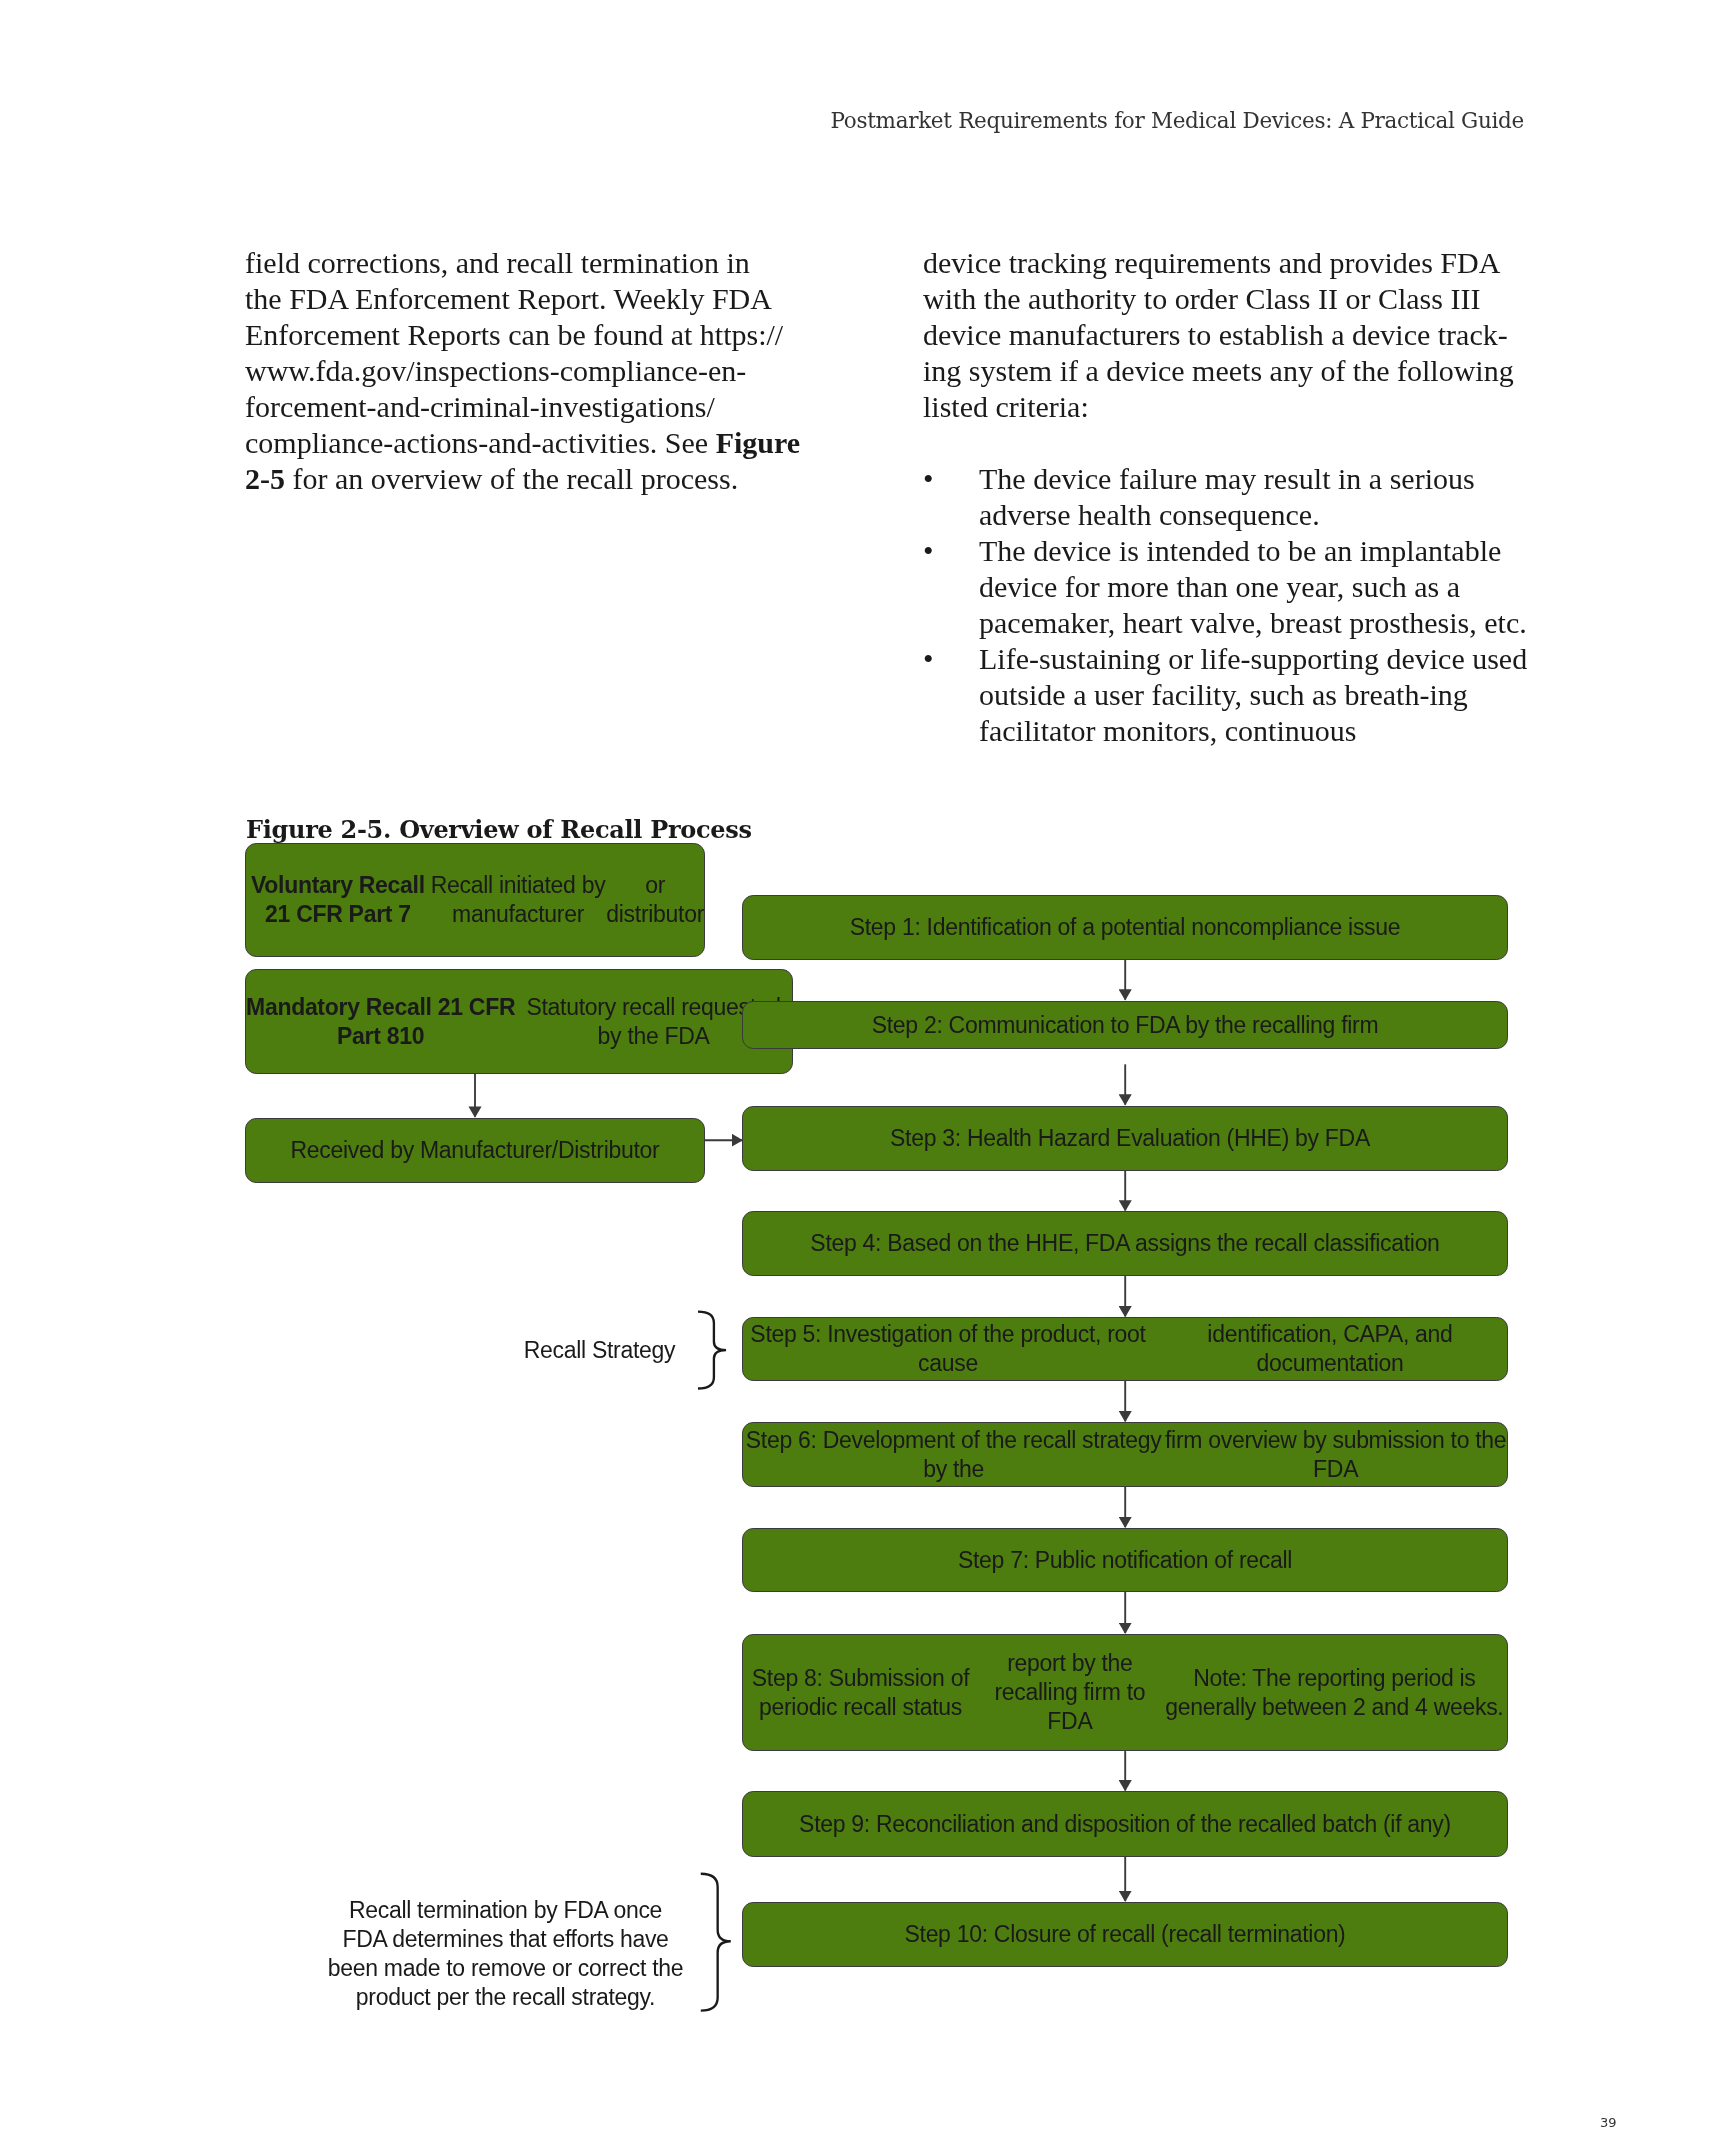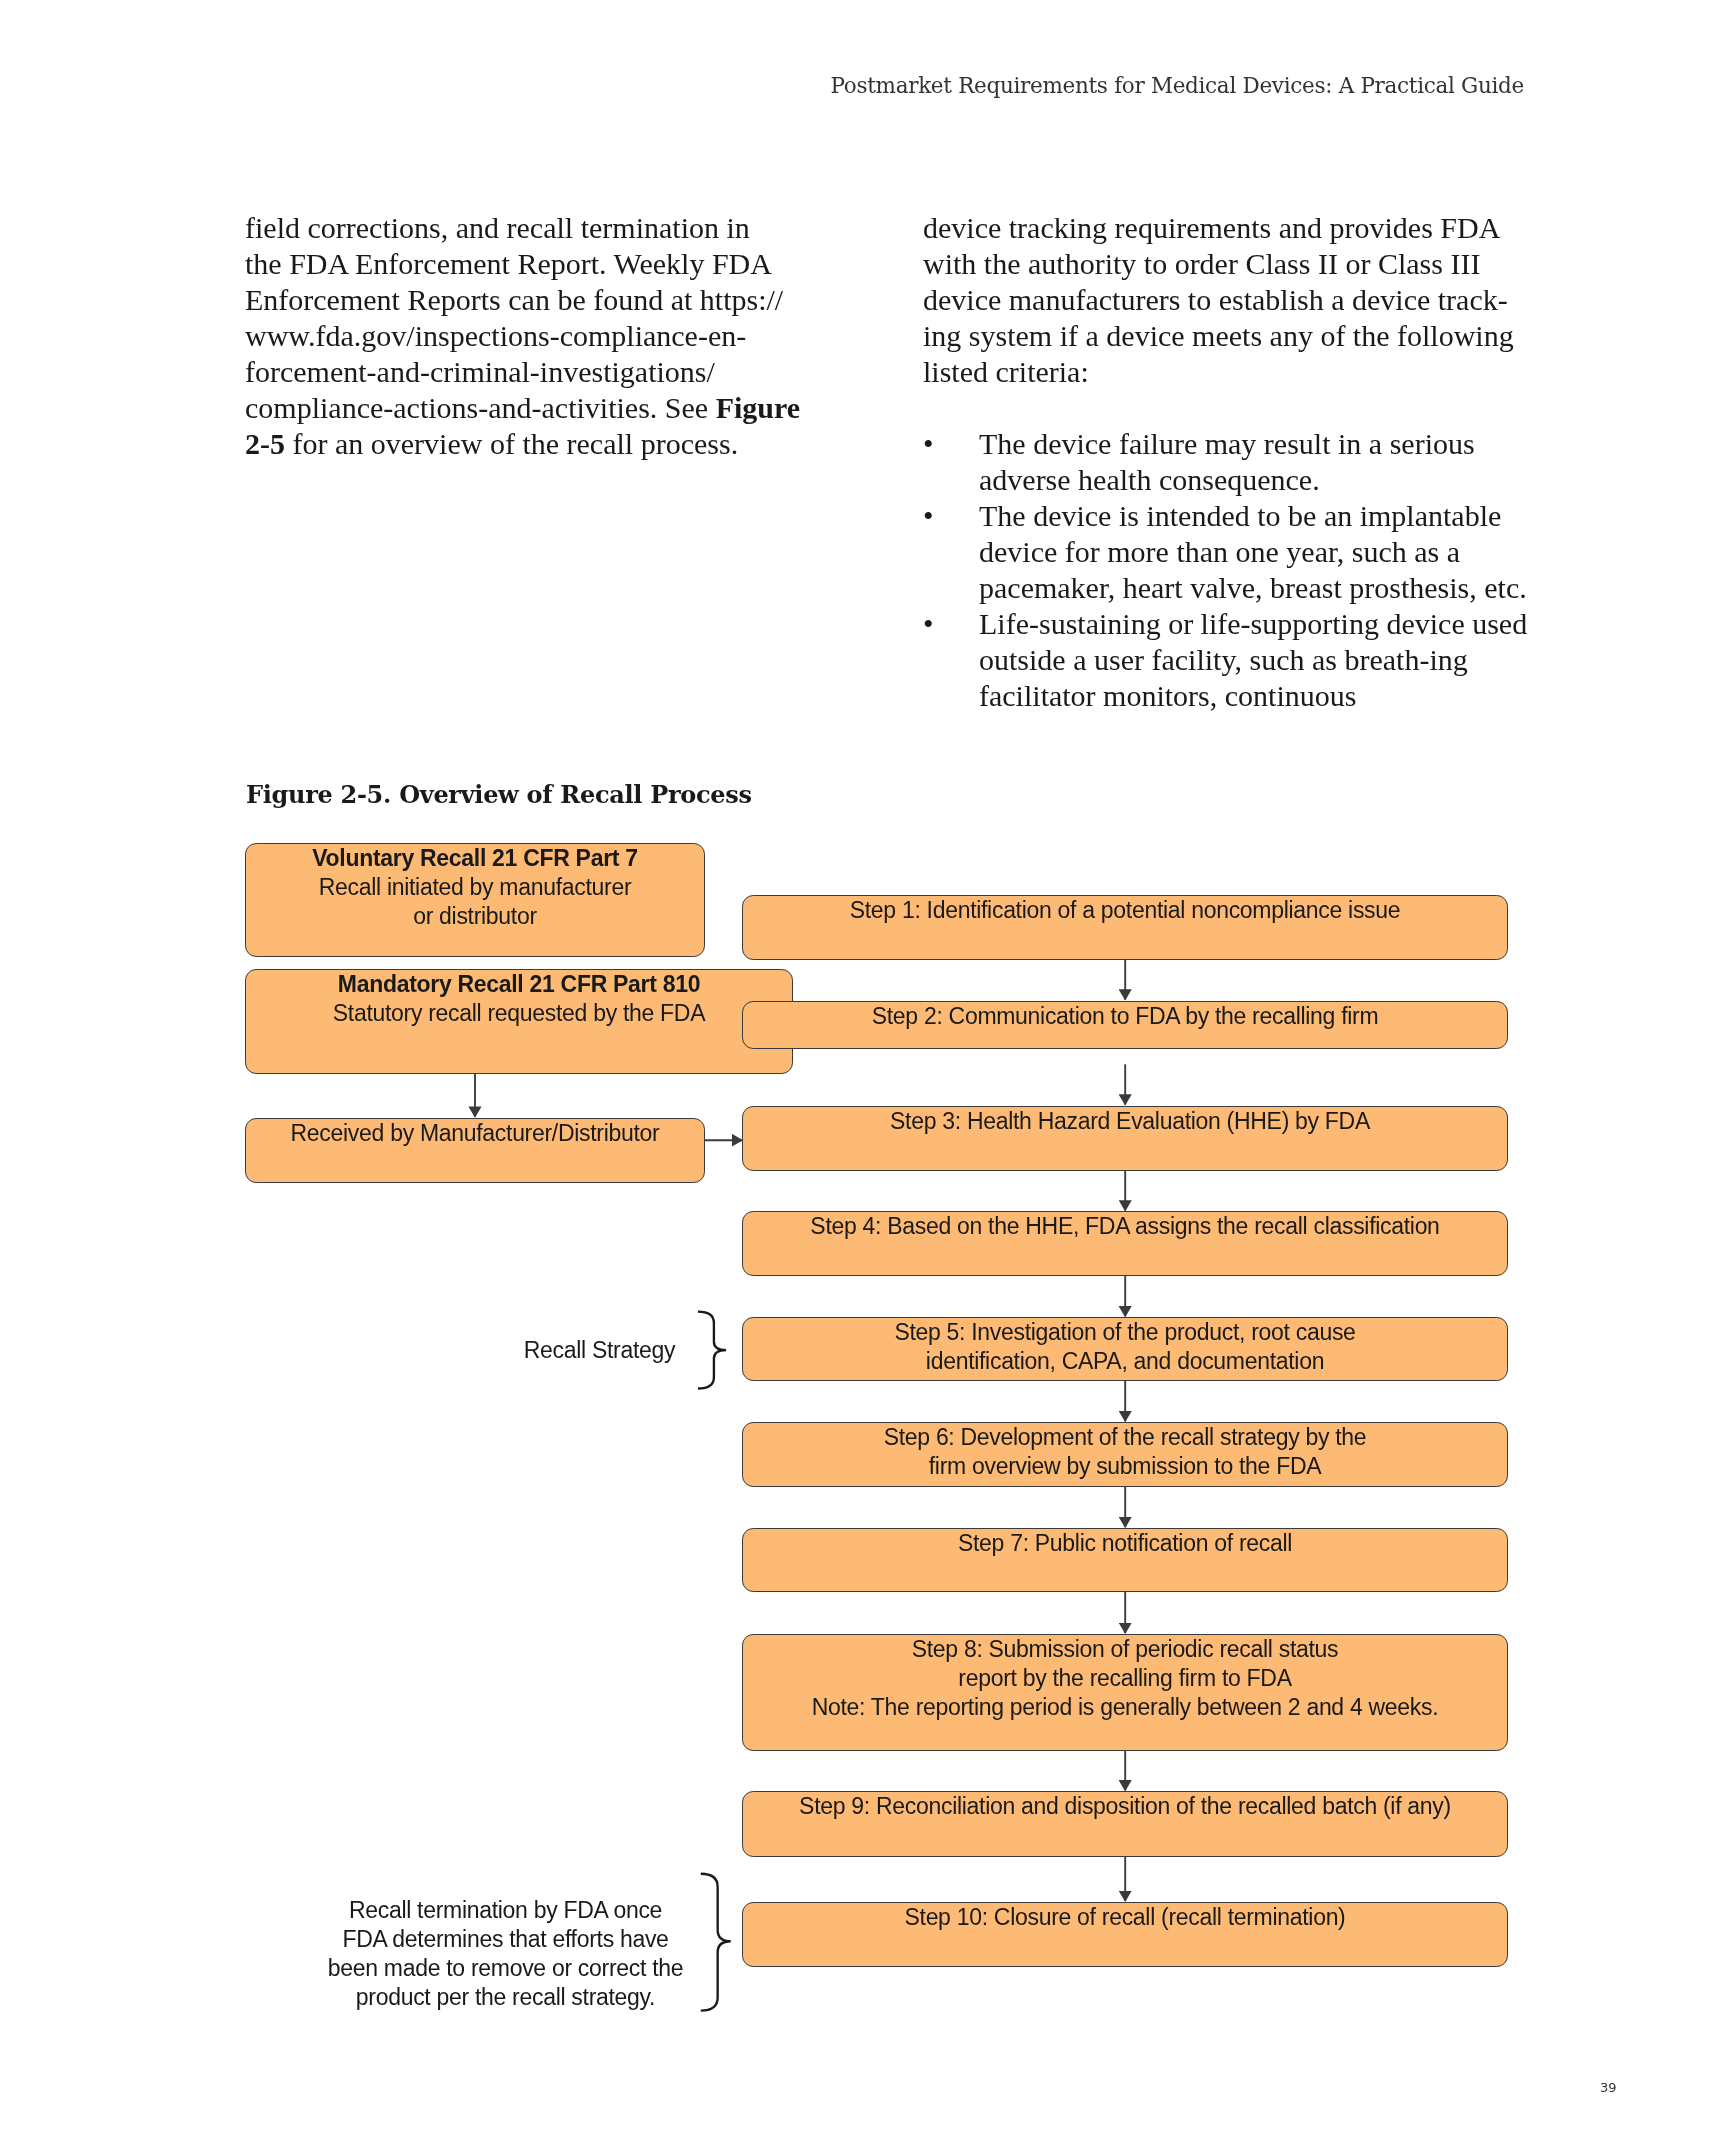--- a/index.html
+++ b/index.html
@@ -1,32 +1,32 @@
 <!DOCTYPE html>
 <html style="font-size:15px"><head>
 <meta charset="utf-8">
 <style>
   html, body { margin: 0; padding: 0; background: #ffffff; }
   body { width: 1722px; height: 2153px; position: relative; overflow: hidden; color: #1a1a1a; }
-  .abs { position: absolute; }
+  .abs { position: absolute; margin-top: 35px; }
   .running-head { right: 198px; top: 73px; font-family: "DejaVu Serif", serif; font-size: 21.5px; color: #333; letter-spacing: -0.3px; white-space: nowrap; }
   .body-text { font-family: "Liberation Serif", serif; font-size: 30px; line-height: 36px; color: #1a1a1a; }
   .col-left { left: 245px; top: 210px; width: 581px; }
   .col-right { left: 923px; top: 210px; width: 609px; }
   .para { margin: 0; }
   .heading { font-family: "Liberation Sans", sans-serif; font-weight: bold; font-size: 36px; line-height: 41px; color: #111; margin: 34px 0 11.2px 0; letter-spacing: -0.5px; }
   .heading sup, .para sup { font-size: 0.58em; vertical-align: 0.6em; line-height: 0; font-weight: normal; }
   .heading sup { font-weight: bold; }
   .bullets { list-style: none; margin: 36px 0 0 0; padding: 0; }
   .bullets li { position: relative; padding-left: 56px; }
   .bullets li .bullet { position: absolute; left: 0; top: 0; }
   .fig-caption { left: 246px; top: 780px; font-family: "DejaVu Serif", serif; font-weight: bold; font-size: 24px; color: #1a1a1a; letter-spacing: -0.3px; white-space: nowrap; }
 
-  .box { position: absolute; box-sizing: border-box; border: 1.9px solid #3a3a3a; border-radius: 11.2px; background: #fdba74;
-         display: flex; flex-direction: column; align-items: center; justify-content: flex-start; text-align: center;
+  .box { position: absolute; box-sizing: border-box; border: 1.9px solid #3a3a3a; border-radius: 11.2px; background: #4d7c0f;
+         display: flex; flex-direction: row; align-items: center; justify-content: center; text-align: center;
          font-family: "Liberation Sans", sans-serif; font-size: 23px; line-height: 29px; color: #1a1a1a; letter-spacing: -0.3px; }
   .box .b { font-weight: bold; }
   .side-note { position: absolute; font-family: "Liberation Sans", sans-serif; font-size: 23px; line-height: 29px; color: #1a1a1a; text-align: center; letter-spacing: -0.3px; }
   .page-num { left: 1600px; top: 2080px; font-family: "DejaVu Sans", sans-serif; font-size: 13px; color: #333; }
   svg.connectors { position: absolute; left: 0; top: 0; }
 </style>
 </head>
 <body>
 
 <div class="abs running-head">Postmarket Requirements for Medical Devices: A Practical Guide</div>

